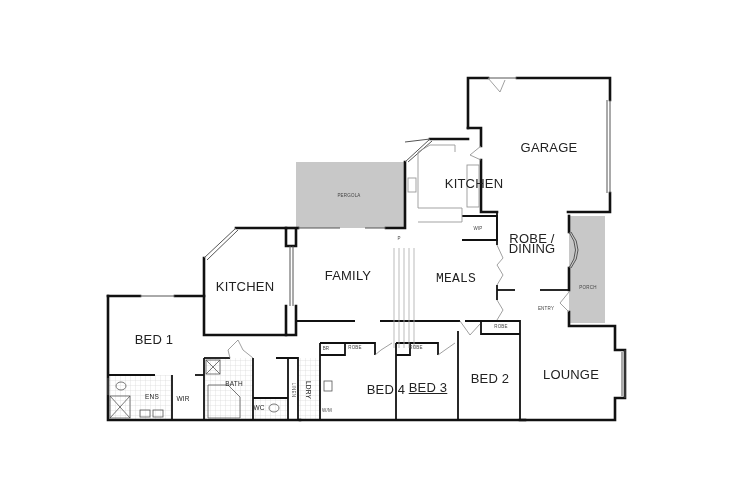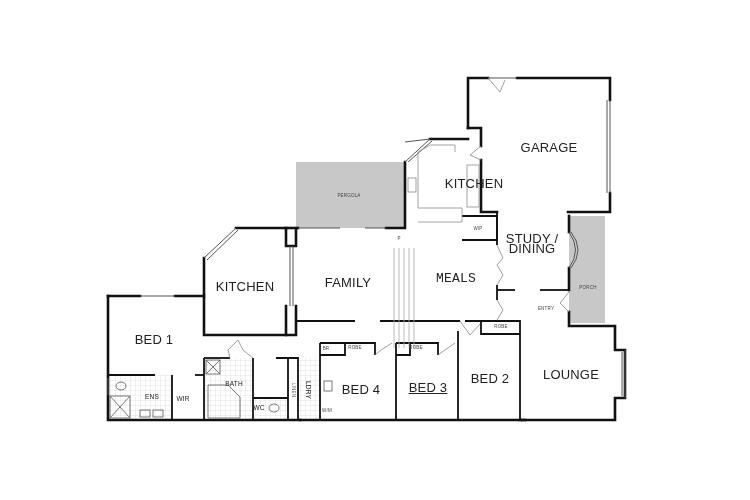--- a/index.html
+++ b/index.html
@@ -149,37 +149,37 @@
     <path d="M438 355 L445 350 L455 343"></path>
     <path d="M460 321 L470 335 L480 324"></path>
   </g>
 </svg>
 
 <div class="lbl" style="left:549px;top:148px;">GARAGE</div>
 <div class="lbl" style="left:442px;top:184px;margin-left:32px;">KITCHEN</div>
 <div class="lbl sm" style="left:349px;top:196px;">PERGOLA</div>
 <div class="lbl sm" style="left:478px;top:229px;">WIP</div>
 <div class="lbl" style="left:532px;top:244px;">
-  <span>STUDY /</span><br>
+  <span>ROBE /</span><br>
   <span>DINING</span>
 </div>
 <div class="lbl sm" style="left:588px;top:288px;">PORCH</div>
 <div class="lbl sm" style="left:546px;top:309px;">ENTRY</div>
-<div class="lbl" style="left:348px;top:283px;">FAMILY</div>
+<div class="lbl" style="left:348px;top:276px;">FAMILY</div>
 <div class="lbl" style="left:456px;top:279px;font-family:Liberation Mono, monospace;">MEALS</div>
 <div class="lbl" style="left:245px;top:287px;">KITCHEN</div>
 <div class="lbl" style="left:154px;top:340px;text-align:center;">BED 1</div>
 <div class="lbl md" style="left:152px;top:397px;">ENS</div>
 <div class="lbl md" style="left:183px;top:399px;">WIR</div>
 <div class="lbl md" style="left:234px;top:384px;">BATH</div>
 <div class="lbl md" style="left:259px;top:408px;">WC</div>
 <div class="lbl sm" style="left:293px;top:390px;transform:translate(-50%,-50%) rotate(90deg);">LINEN</div>
 <div class="lbl md" style="left:308px;top:390px;transform:translate(-50%,-50%) rotate(90deg);">LDRY</div>
 <div class="lbl sm" style="left:326px;top:349px;">BR</div>
 <div class="lbl sm" style="left:327px;top:411px;">W/M</div>
 <div class="lbl sm" style="left:355px;top:348px;">ROBE</div>
 <div class="lbl sm" style="left:416px;top:348px;">ROBE</div>
 <div class="lbl sm" style="left:501px;top:327px;">ROBE</div>
-<div class="lbl" style="left:345px;top:390px;padding-left:32px;">BED 4</div>
+<div class="lbl" style="left:370px;top:390px;padding-left:32px;">BED 4</div>
 <div class="lbl" style="left:428px;top:388px;text-decoration:underline;">BED 3</div>
 <div class="lbl" style="left:490px;top:379px;">BED 2</div>
 <div class="lbl" style="left:571px;top:375px;">LOUNGE</div>
 <div class="lbl sm" style="left:399px;top:239px;">P</div>
 
 </body></html>

